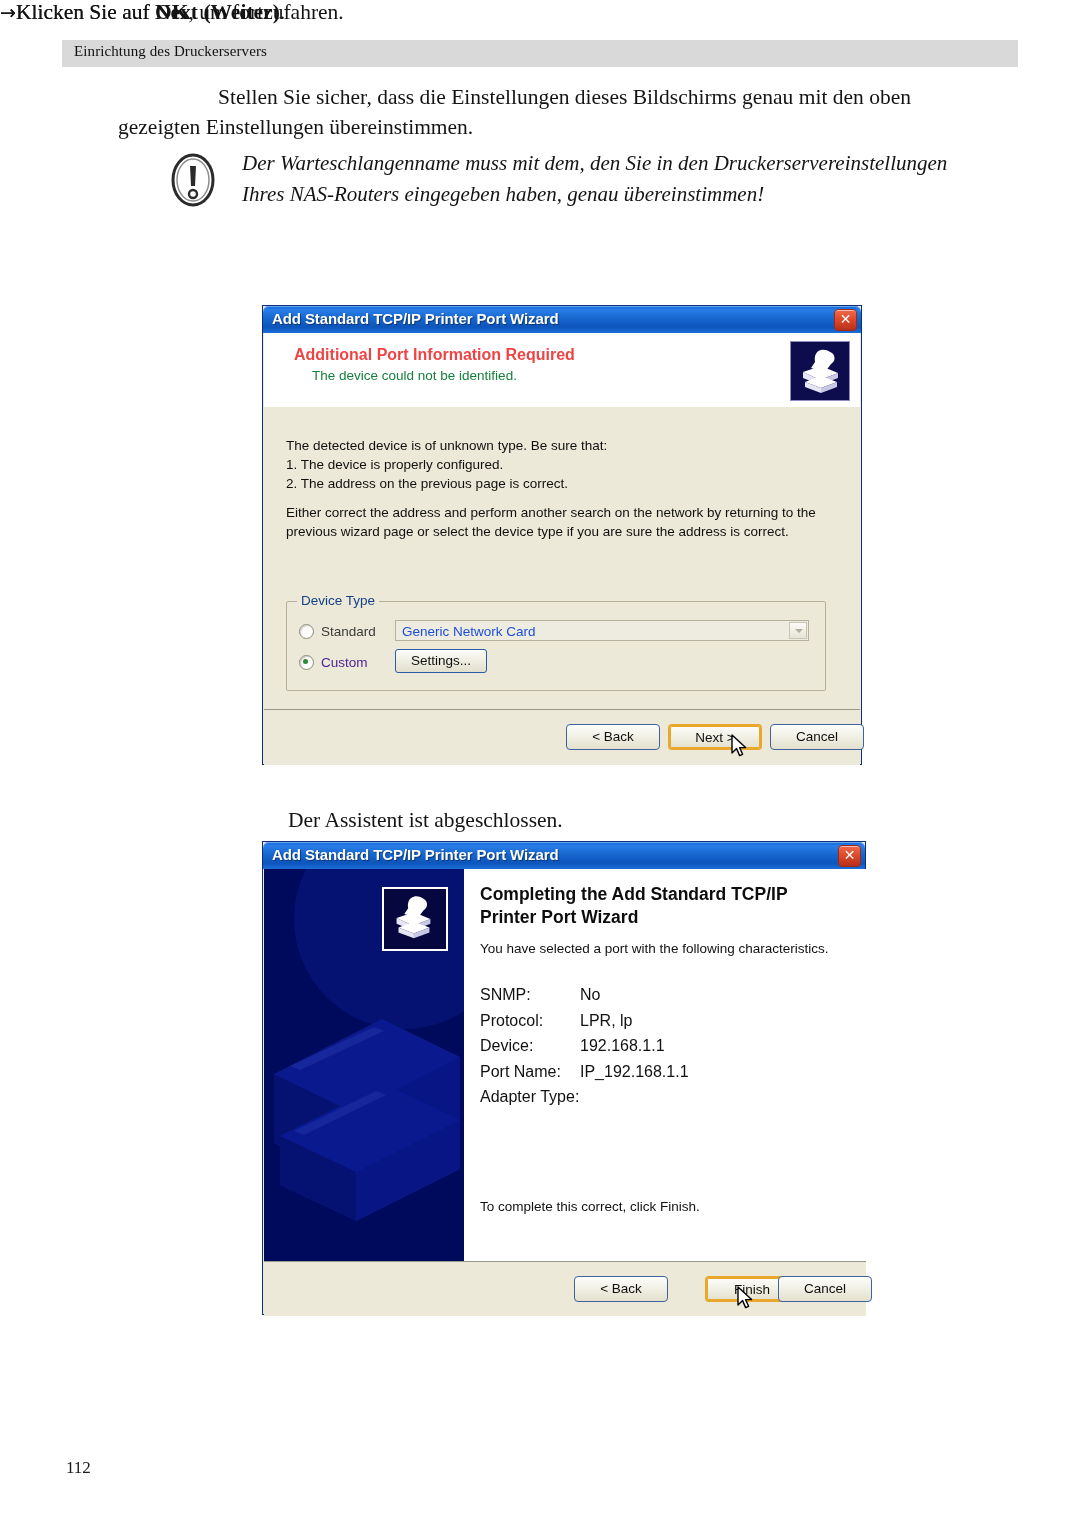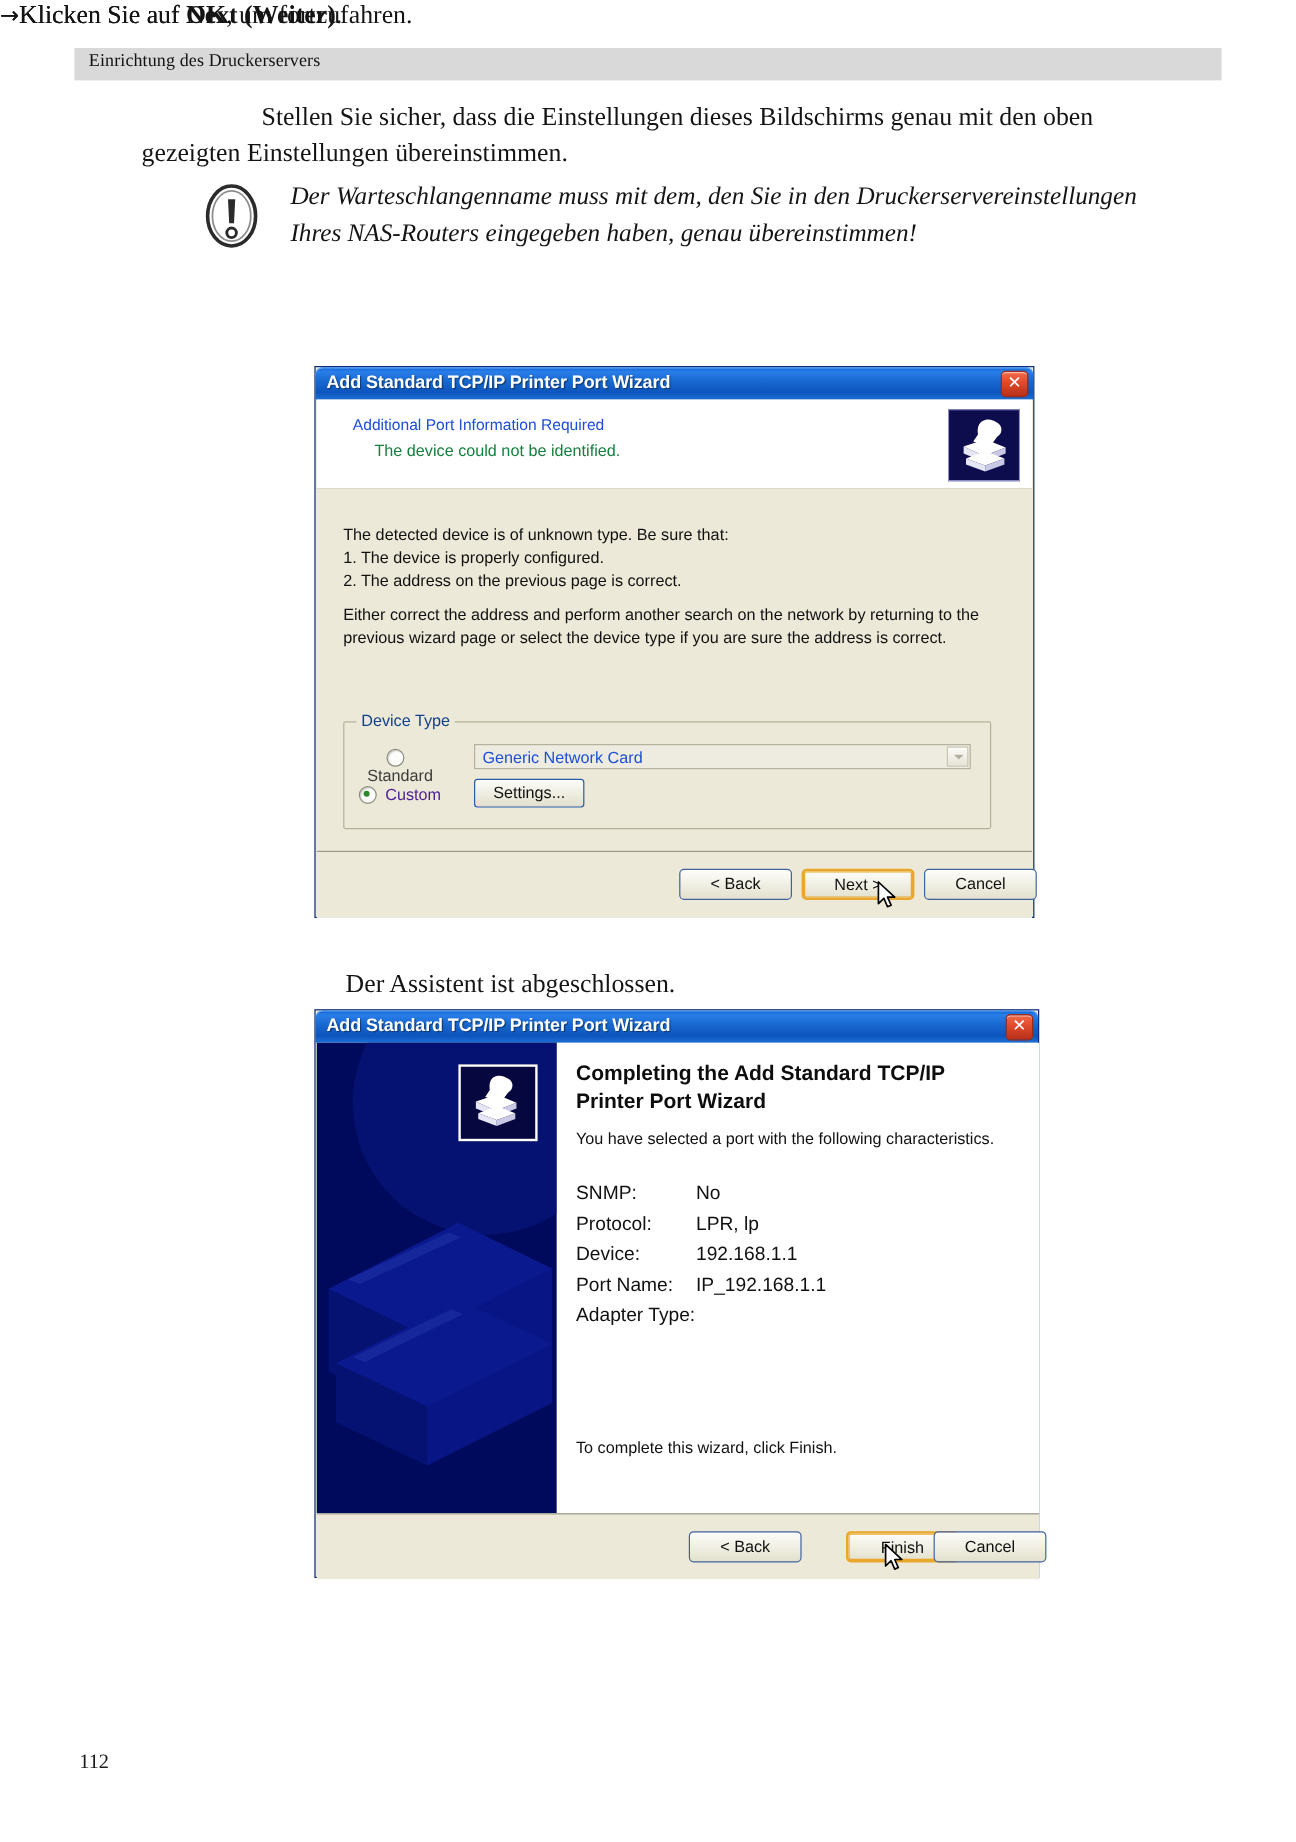--- a/index.html
+++ b/index.html
@@ -155,23 +155,23 @@
     top: 27px;
     width: 596px;
     height: 74px;
     background: #ffffff;
     border-bottom: 1px solid #9a9a8c;
   }
   .d1-head-title {
     position: absolute;
     left: 30px;
     top: 13px;
-    font-size: 13px;
-    font-weight: normal;
-    color: #1d4ed8;
+    font-size: 16px;
+    font-weight: bold;
+    color: #ef4444;
   }
   .d1-head-sub {
     position: absolute;
     left: 48px;
     top: 35px;
     font-size: 13.5px;
     color: #15803d;
   }
   .printer-badge {
     position: absolute;
@@ -218,21 +218,21 @@
     padding: 0 4px;
     font-size: 13.5px;
     color: #13418a;
   }
   .radio-row {
     position: absolute;
     left: 12px;
     display: flex;
     align-items: center;
   }
-  .radio-row.r1 { top: 22px; flex-direction: column; }
+  .radio-row.r1 { top: 22px; }
   .radio-row.r2 { top: 53px; }
   .radio {
     width: 13px;
     height: 13px;
     border-radius: 50%;
     background: #fcfcfa;
     border: 1px solid #8b8b7a;
     box-shadow: inset 1px 1px 1px rgba(0,0,0,0.18);
     position: relative;
     flex: none;
@@ -589,21 +589,21 @@
       <div class="prop-row">
         <span class="prop-key">Port Name:</span>
         <span class="prop-val">IP_192.168.1.1</span>
       </div>
       <div class="prop-row">
         <span class="prop-key">Adapter Type:</span>
         <span class="prop-val"></span>
       </div>
     </div>
 
-    <div class="d2-finishnote">To complete this wizard, click Finish.</div>
+    <div class="d2-finishnote">To complete this correct, click Finish.</div>
   </div>
 
   <div class="d2-footer">
     <div class="xp-btn" style="left:310px; top:14px; width:94px;">&lt; Back</div>
     <div class="xp-btn default" style="left:412px; top:14px; width:94px;margin-left:29px;">Finish</div>
     <div class="xp-btn" style="left:514px; top:14px; width:94px;">Cancel</div>
     <span class="cursor" style="left:472px; top:24px;">
       <svg width="20" height="26" viewBox="0 0 20 26" xmlns="http://www.w3.org/2000/svg">
         <path d="M2 1 L2 19 L6.6 14.6 L9.6 21.6 L12.6 20.3 L9.6 13.6 L15.6 13.6 Z" fill="#ffffff" stroke="#000000" stroke-width="1.4" stroke-linejoin="round"></path>
       </svg>

